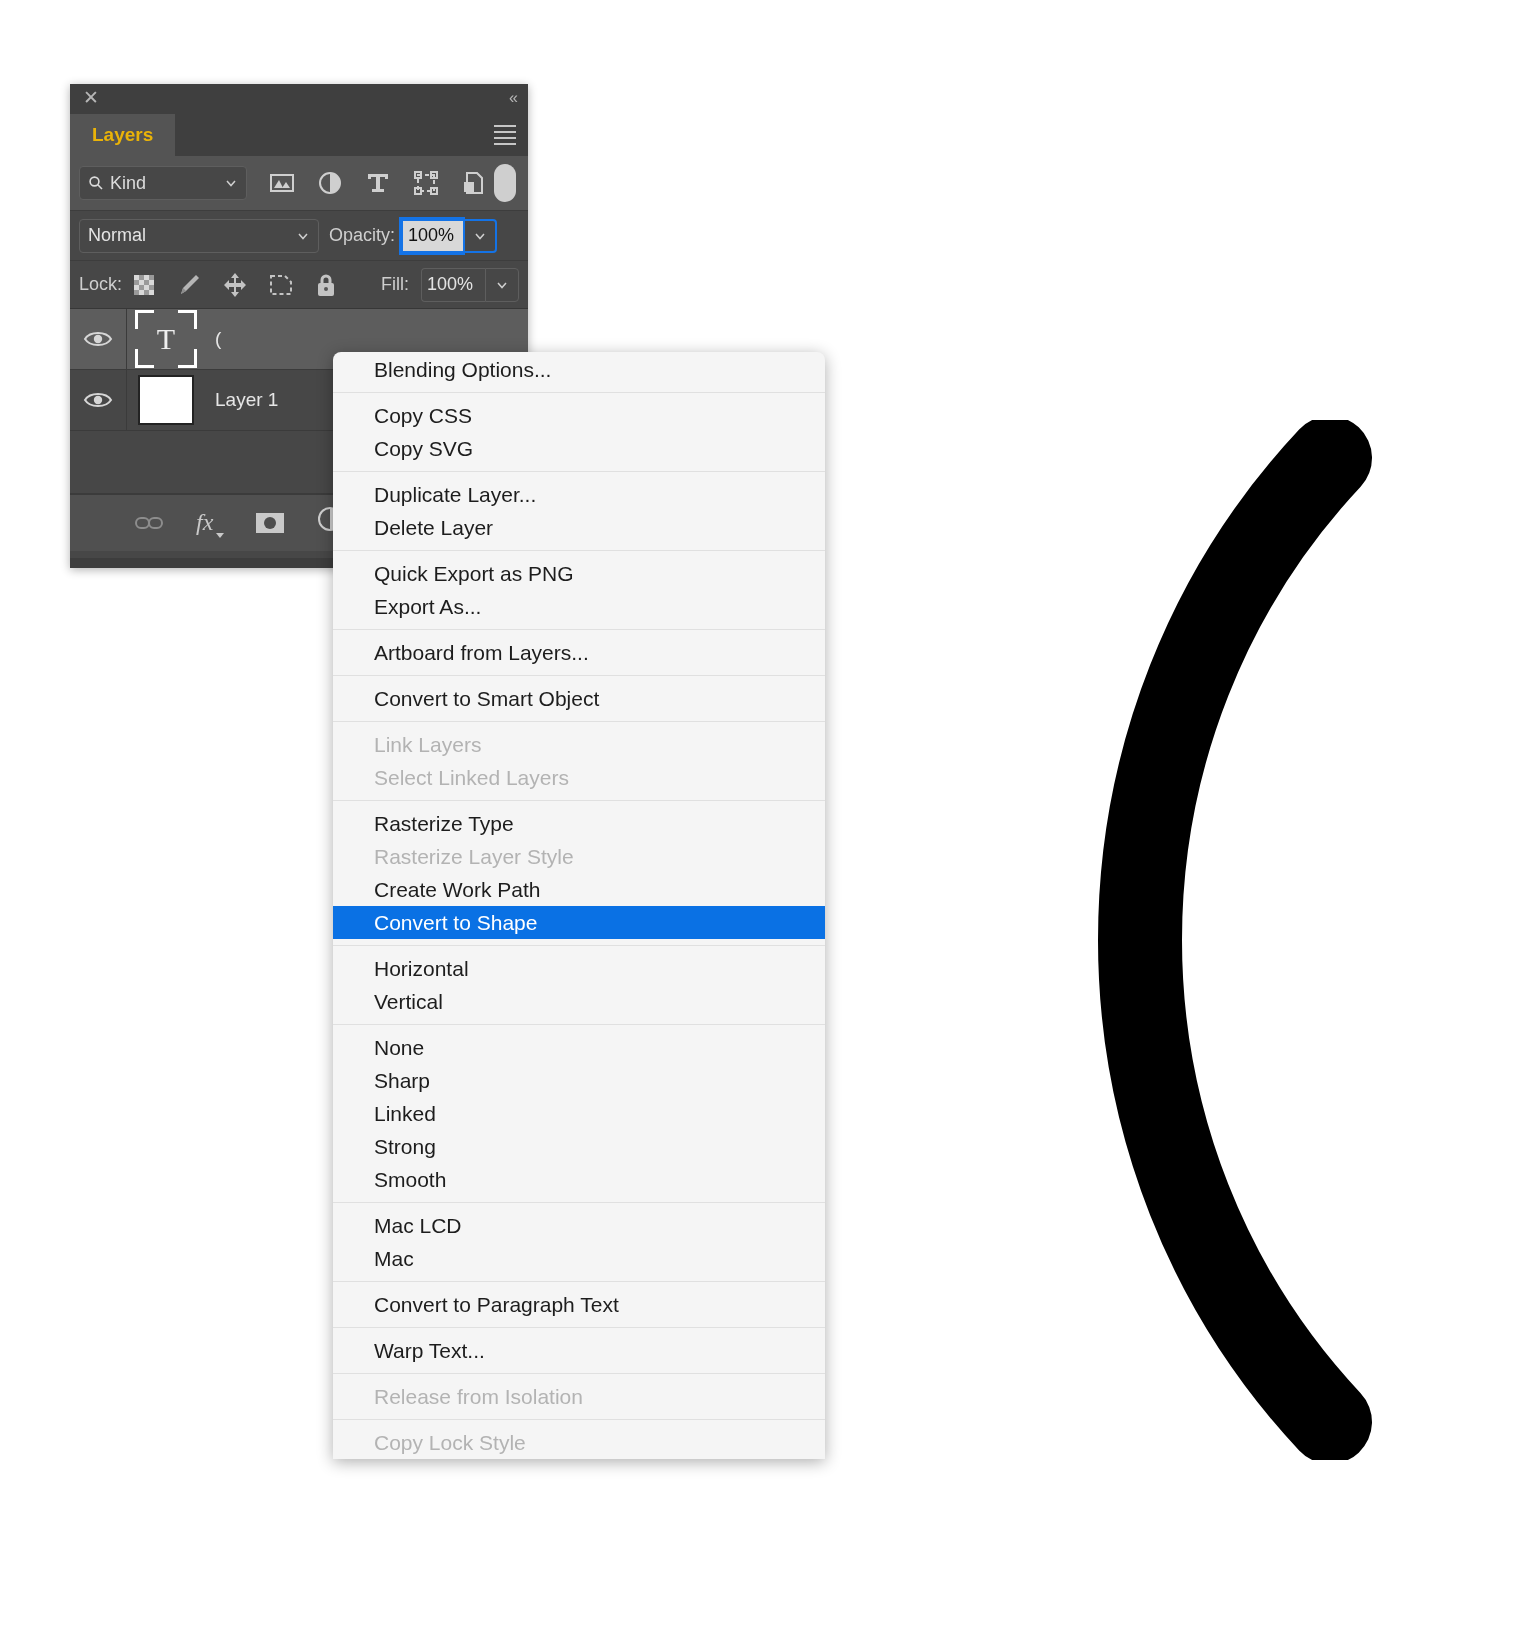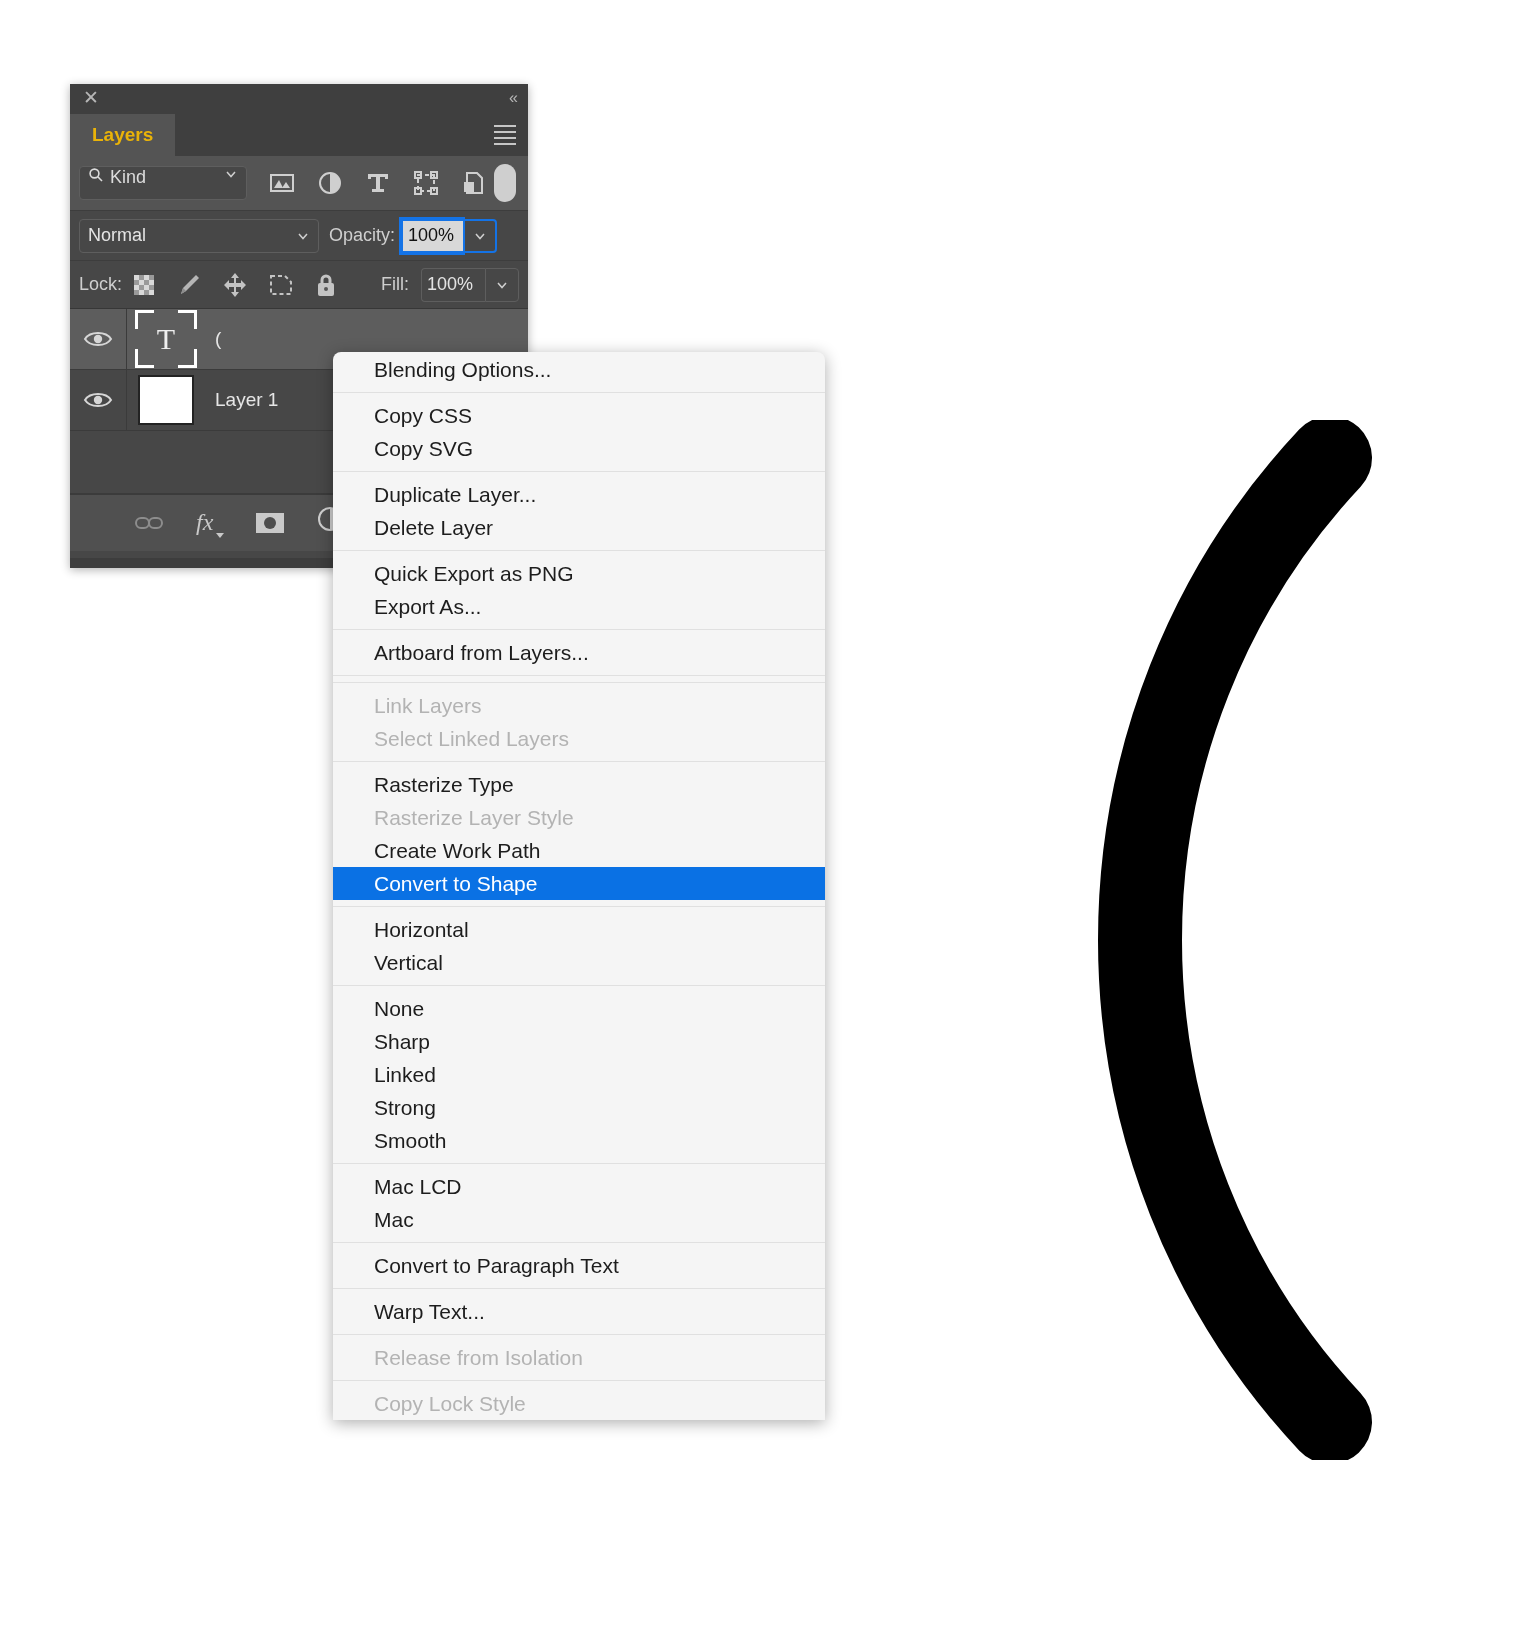--- a/index.html
+++ b/index.html
@@ -107,20 +107,21 @@
     gap: 0;
     position: relative;
   }
   .kind-select {
     width: 168px;
     height: 34px;
     background: #474747;
     border: 1px solid #5e5e5e;
     border-radius: 4px;
     display: flex;
+    align-items: center;
     padding: 0 8px;
     font-size: 18px;
     color: #dcdcdc;
     cursor: pointer;
     box-sizing: border-box;
   }
   .kind-select .lbl { flex: 1; margin-left: 6px; }
   .filter-icons {
     display: flex;
     align-items: center;
@@ -546,20 +547,21 @@
     <div class="mi enabled">Copy SVG</div>
     <div class="msep"></div>
     <div class="mi enabled">Duplicate Layer...</div>
     <div class="mi enabled">Delete Layer</div>
     <div class="msep"></div>
     <div class="mi enabled">Quick Export as PNG</div>
     <div class="mi enabled">Export As...</div>
     <div class="msep"></div>
     <div class="mi enabled">Artboard from Layers...</div>
     <div class="msep"></div>
+    <div class="mi enabled">Convert to Smart Object</div>
     <div class="msep"></div>
     <div class="mi disabled">Link Layers</div>
     <div class="mi disabled">Select Linked Layers</div>
     <div class="msep"></div>
     <div class="mi enabled">Rasterize Type</div>
     <div class="mi disabled">Rasterize Layer Style</div>
     <div class="mi enabled">Create Work Path</div>
     <div class="mi highlight enabled" style="background: rgb(10, 113, 228);">Convert to Shape</div>
     <div class="msep"></div>
     <div class="mi enabled">Horizontal</div>

